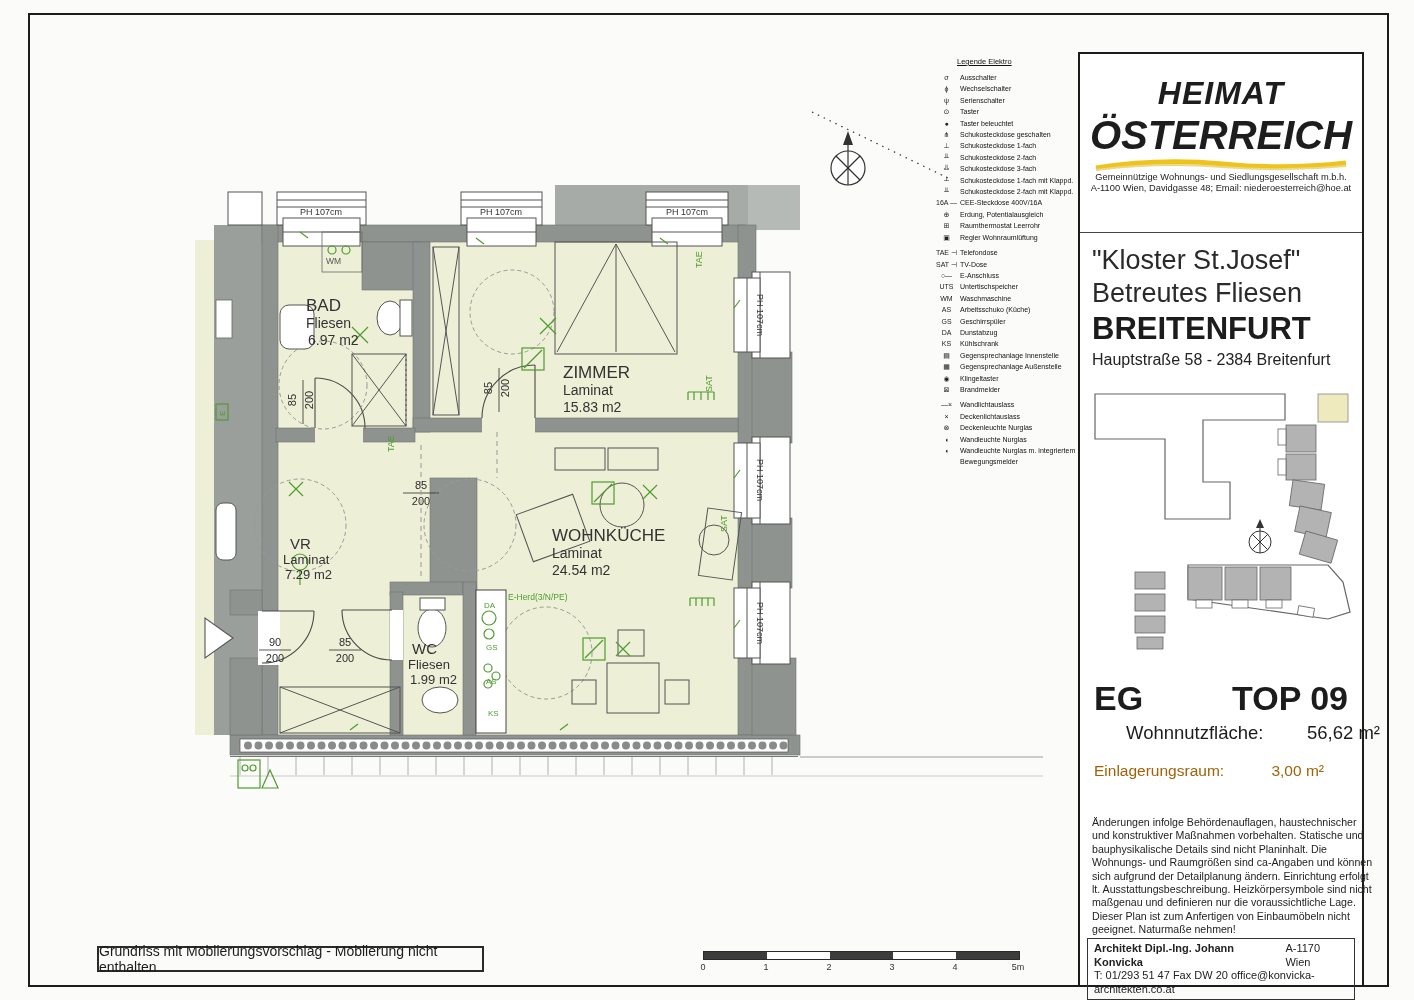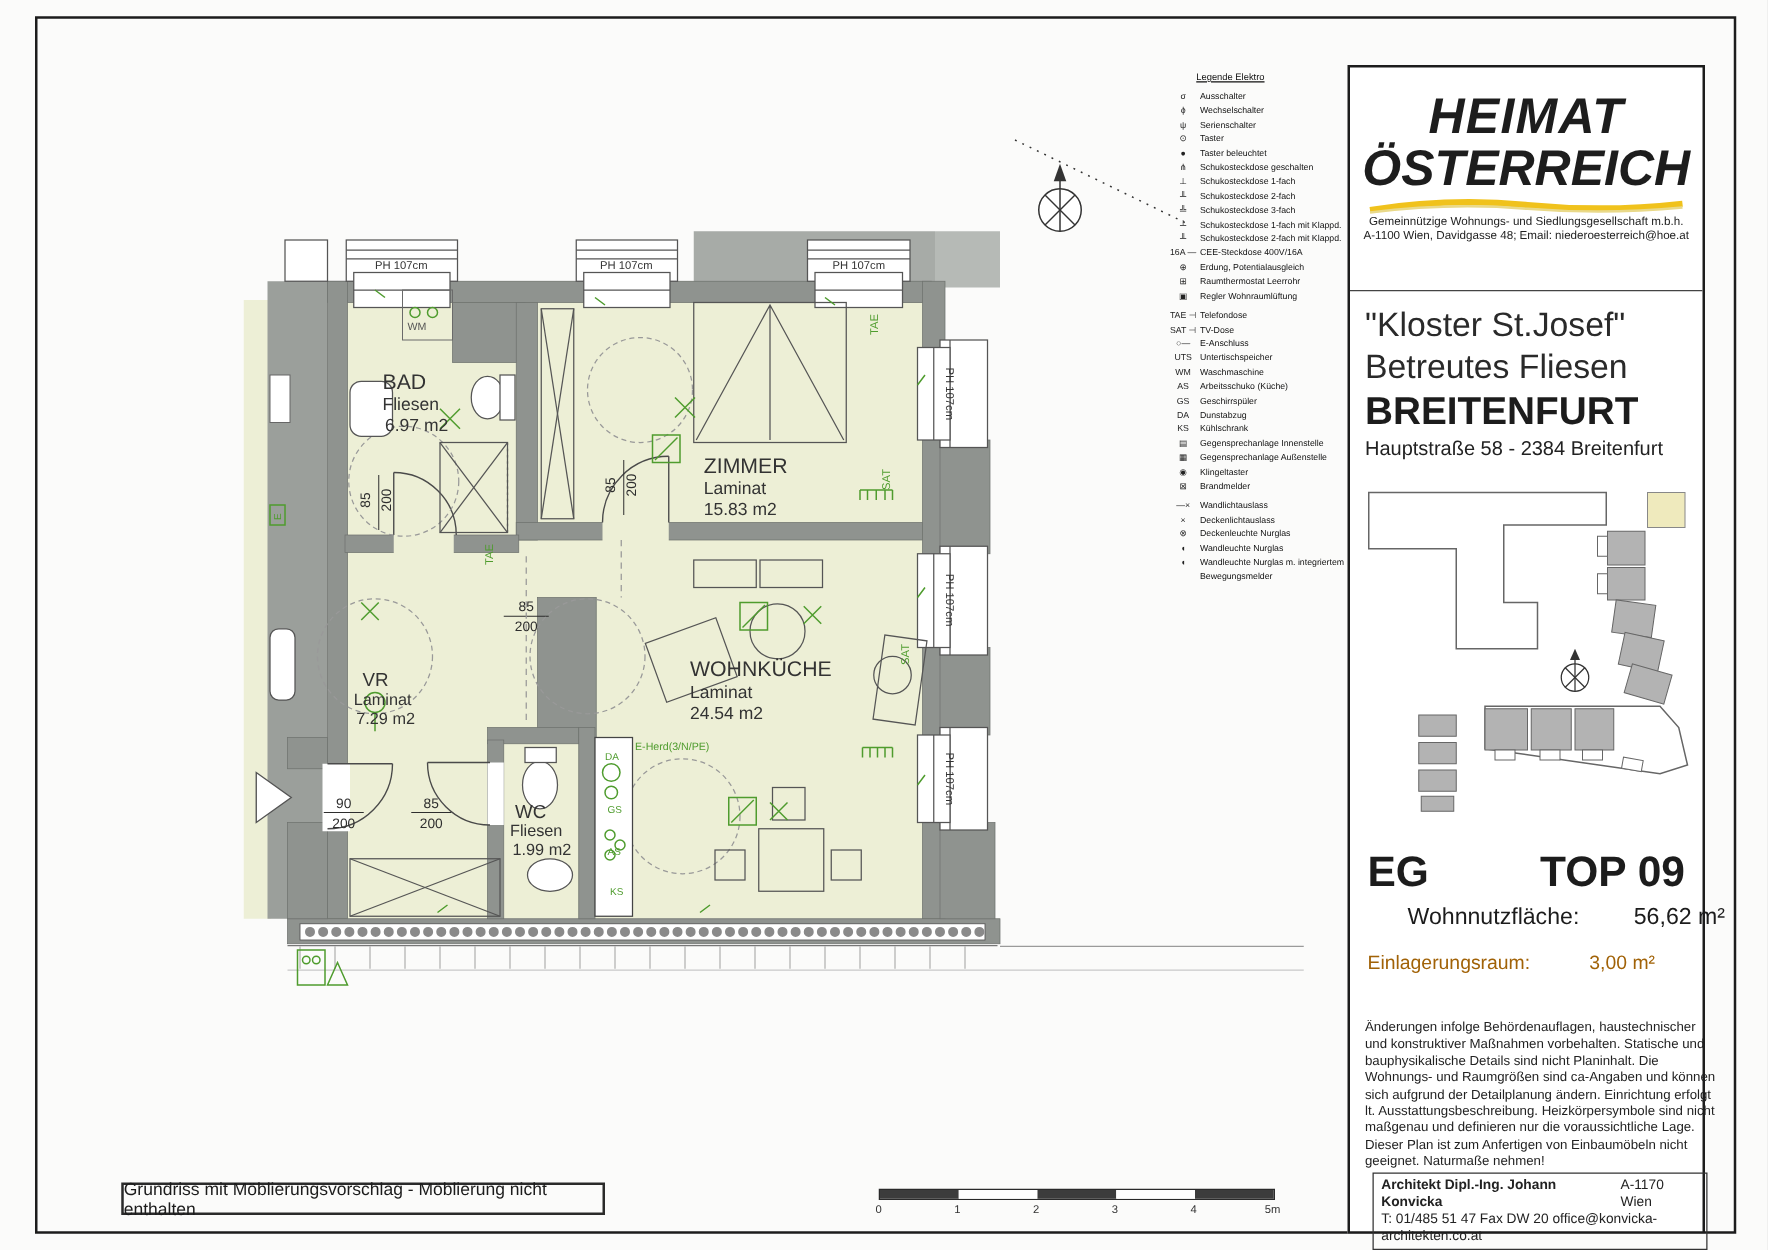--- a/index.html
+++ b/index.html
@@ -22,39 +22,39 @@
          display:flex;align-items:center;justify-content:center;font-size:14px;color:#1c1c1c;}
   #scalebar{position:absolute;left:703px;top:951px;width:330px;height:26px;}
   #scalebar .bar{position:absolute;left:0;top:0;width:315px;height:7px;border:1px solid #2a2a2a;display:flex;}
   #scalebar .seg{flex:1;}
   #scalebar .d{background:#3c3c3c;} #scalebar .w{background:#fff;}
   #scalebar .tick{position:absolute;top:11px;width:20px;margin-left:-10px;text-align:center;font-size:9px;color:#333;}
   
   #tb{position:absolute;left:1078px;top:52px;width:282px;height:931px;border:2px solid #1c1c1c;background:#fff;}
   .tb-abs{position:absolute;left:0;width:100%;}
   #tb .logo{top:18px;text-align:center;}
-  #tb .logo .l1{font-size:40px;font-weight:bold;font-style:italic;letter-spacing:1px;line-height:42px;color:#1d1d1d;}
+  #tb .logo .l1{font-size:32px;font-weight:bold;font-style:italic;letter-spacing:1px;line-height:42px;color:#1d1d1d;}
   #tb .logo .l2{font-size:40px;font-weight:bold;font-style:italic;letter-spacing:0px;line-height:42px;color:#1d1d1d;}
   #tb .logo svg{display:block;margin:0 auto;}
   #tb .sub{font-size:9.3px;color:#222;line-height:11px;text-align:center;}
   #tb .rule{position:absolute;left:0;width:100%;border-top:1px solid #444;}
   #tb .proj{top:190px;padding:0 12px;}
   .proj .p1,.proj .p2{font-size:27px;line-height:33px;color:#2a2a2a;}
   .proj .p3{font-size:31px;line-height:38px;font-weight:bold;color:#1c1c1c;}
   .proj .p4{font-size:16px;margin-top:3px;color:#222;}
   #siteplan{top:333px;left:8px;}
   #tb .unitrow{top:625px;padding:0 14px;display:flex;justify-content:space-between;
         font-size:34px;font-weight:bold;color:#1c1c1c;box-sizing:border-box;}
   #tb .arearow{top:668px;padding:0 14px;display:flex;justify-content:space-between;
         font-size:18.5px;color:#1c1c1c;box-sizing:border-box;margin-left:32px;}
   #tb .storrow{top:708px;padding:0 14px 0 14px;display:flex;justify-content:space-between;
         font-size:15.5px;color:#a16207;box-sizing:border-box;}
   #tb .storrow .v{margin-right:24px;}
   #tb .disc{top:762px;padding:0 12px;font-size:10.6px;line-height:13.4px;color:#222;text-align:left;}
-  #tb .arch{top:884px;left:18px;width:266px;border:1.5px solid #333;padding:3px 6px;font-size:11px;line-height:13.5px;}
+  #tb .arch{top:884px;left:7px;width:266px;border:1.5px solid #333;padding:3px 6px;font-size:11px;line-height:13.5px;}
   #tb .arch .r1{display:flex;justify-content:space-between;}
   #tb .arch .nm{font-weight:bold;}
   text{font-family:"Liberation Sans",sans-serif;}
 </style>
 </head>
 <body>
 
 <div id="sheet">
   <div class="border-frame"></div>
 
@@ -559,21 +559,21 @@
     <div class="tb-abs storrow">
       <span>Einlagerungsraum:</span>
       <span class="v">3,00 m²</span>
     </div>
     <div class="tb-abs disc">Änderungen infolge Behördenauflagen, haustechnischer und konstruktiver Maßnahmen vorbehalten. Statische und bauphysikalische Details sind nicht Planinhalt. Die Wohnungs- und Raumgrößen sind ca-Angaben und können sich aufgrund der Detailplanung ändern. Einrichtung erfolgt lt. Ausstattungsbeschreibung. Heizkörpersymbole sind nicht maßgenau und definieren nur die voraussichtliche Lage. Dieser Plan ist zum Anfertigen von Einbaumöbeln nicht geeignet. Naturmaße nehmen!</div>
     <div class="arch tb-abs" style="width:254px;">
       <div class="r1">
         <span class="nm">Architekt Dipl.-Ing. Johann Konvicka</span>
         <span>A-1170 Wien</span>
       </div>
-      <div>T: 01/485 51 47 Fax DW 20  office@konvicka-architekten.co.at</div>
+      <div>T: 01/293 51 47 Fax DW 20  office@konvicka-architekten.co.at</div>
     </div>
   </div>
 
   <div id="caption-box">Grundriss mit Möblierungsvorschlag - Möblierung nicht enthalten</div>
   <div id="scalebar">
     <div class="bar">
       <div class="seg d"></div>
         <div class="seg w"></div>
         <div class="seg d"></div>
         <div class="seg w"></div>

